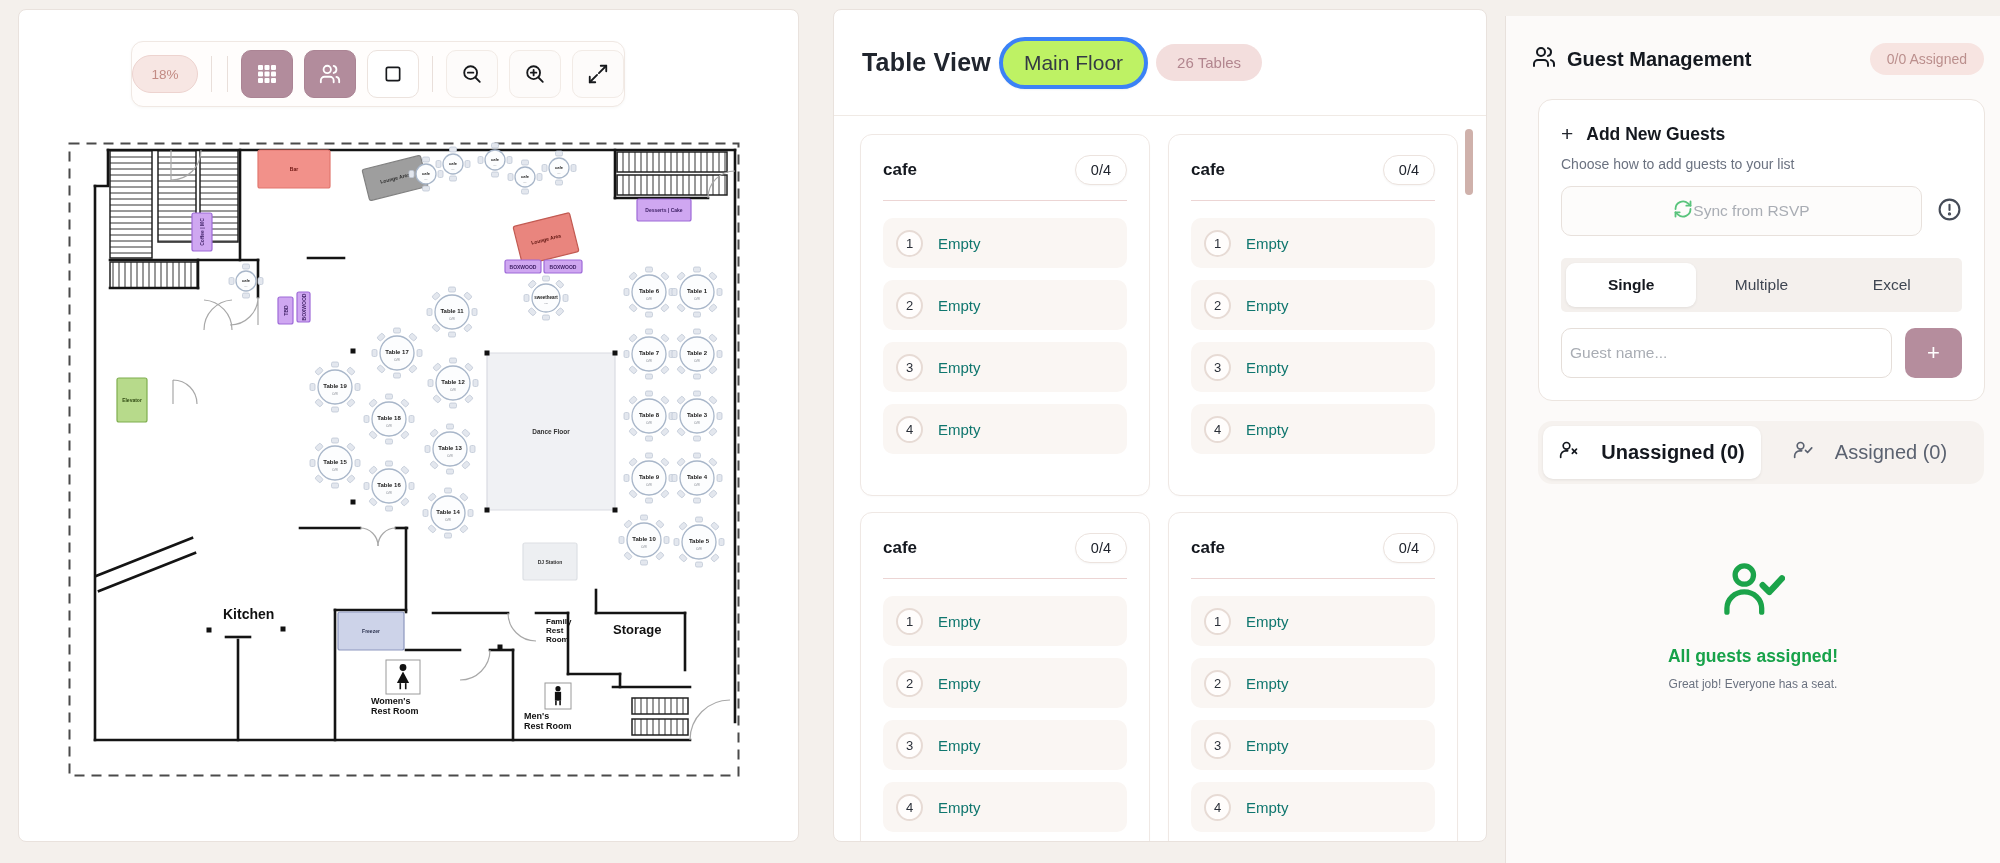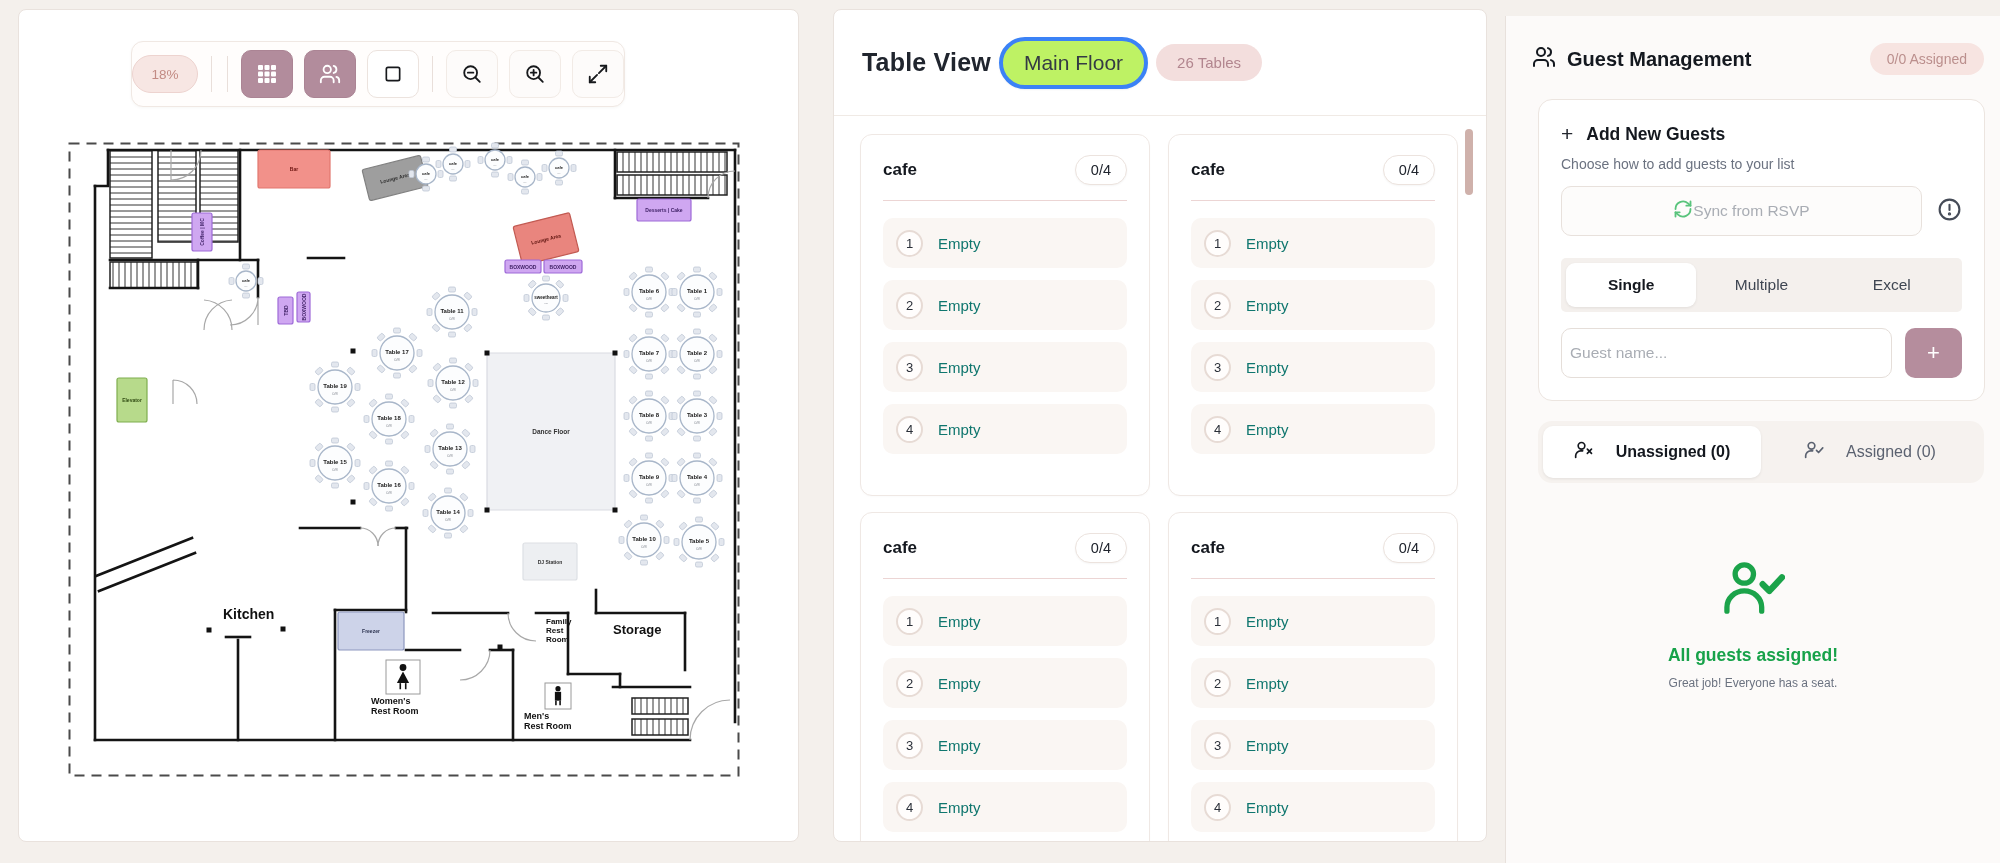--- a/index.html
+++ b/index.html
@@ -65,21 +65,21 @@
   .tabs3{display:flex;background:#f4f0ed;border-radius:5px;padding:5px;margin-top:22px}
   .tab3{flex:1;text-align:center;padding:13px 0;font-size:15.5px;color:#3f4652;border-radius:9px;cursor:pointer}
   .tab3.active{background:#fff;font-weight:700;color:#14181f;box-shadow:0 1px 3px rgba(0,0,0,.08)}
   .input-row{display:flex;gap:13px;margin-top:16px}
   .guest-input{flex:1;height:50px;border:1px solid #e5ded9;border-radius:10px;padding:0 8px;font-size:15.5px;
                color:#333;background:#fff;outline:none;box-sizing:border-box;font-family:"Liberation Sans",sans-serif}
   .guest-input::placeholder{color:#a9adb4}
   .plus-btn{width:57px;height:50px;border-radius:10px;background:#b58d9d;color:#fff;font-size:22px;border:none;
             display:flex;align-items:center;justify-content:center;cursor:pointer}
   .tabs2{display:flex;background:#f6f2ef;border-radius:14px;padding:5px;margin:20px 16px 0 32px}
-  .tab2{flex:1;display:flex;align-items:center;justify-content:center;gap:22px;padding:14px 0;font-size:16px;
+  .tab2{flex:1;display:flex;align-items:center;justify-content:center;gap:22px;padding:14px 0;font-size:20px;
         color:#5b6270;border-radius:10px;cursor:pointer}
   .tab2.active{background:#fff;font-weight:700;color:#14181f;box-shadow:0 1px 3px rgba(0,0,0,.08)}
   .empty-state{text-align:center;margin-top:78px}
   .empty-title{color:#17a24a;font-size:17.5px;font-weight:700;margin-top:24px}
   .empty-sub{color:#6b7280;font-size:12px;margin-top:10px}
 </style>
 </head>
 <body>
 
 <div class="panel" id="left-panel">

